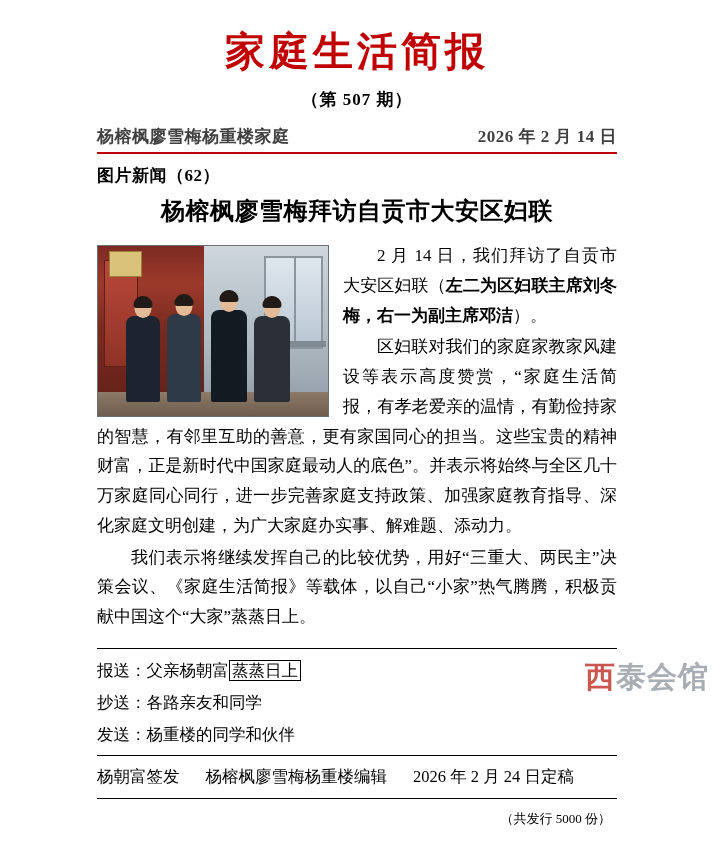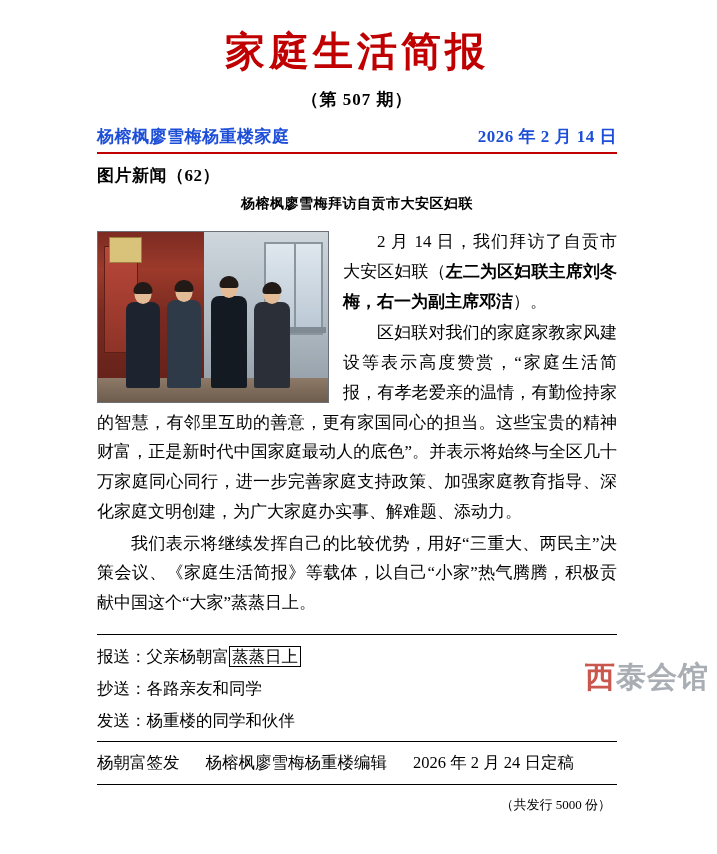--- a/index.html
+++ b/index.html
@@ -48,41 +48,41 @@
     font-weight: bold;
     letter-spacing: 1px;
   }
 
   
   .red-row {
     margin-top: 14px;
     display: flex;
     justify-content: space-between;
     align-items: flex-end;
-    color: #1d4ed8;
+    color: #404040;
     font-weight: bold;
     font-size: 17px;
     border-bottom: 2px solid #c00000;
     padding-bottom: 4px;
     letter-spacing: 0.5px;
   }
   .red-row .left { white-space: nowrap; }
   .red-row .right { white-space: nowrap; }
 
   
   .section-label {
     margin-top: 10px;
     font-size: 17px;
     font-weight: bold;
     letter-spacing: 0.5px;
   }
   .article-title {
     margin-top: 8px;
     text-align: center;
-    font-size: 14px;
+    font-size: 24px;
     font-weight: bold;
     letter-spacing: 0.5px;
   }
 
   
   .body-area {
     margin-top: 14px;
     font-size: 17px;
     line-height: 1.75;
     text-align: justify;

